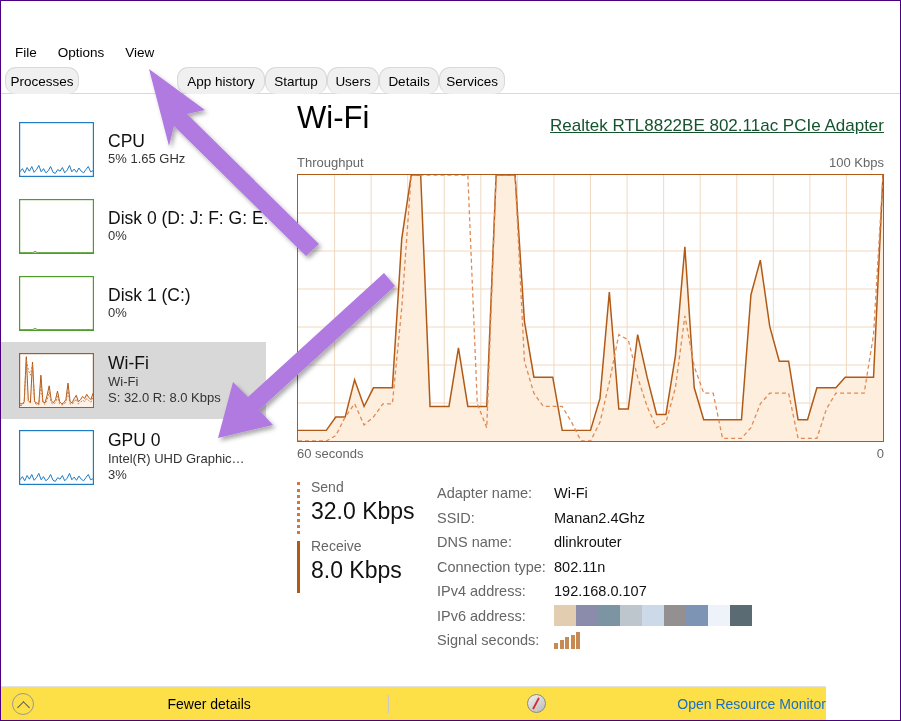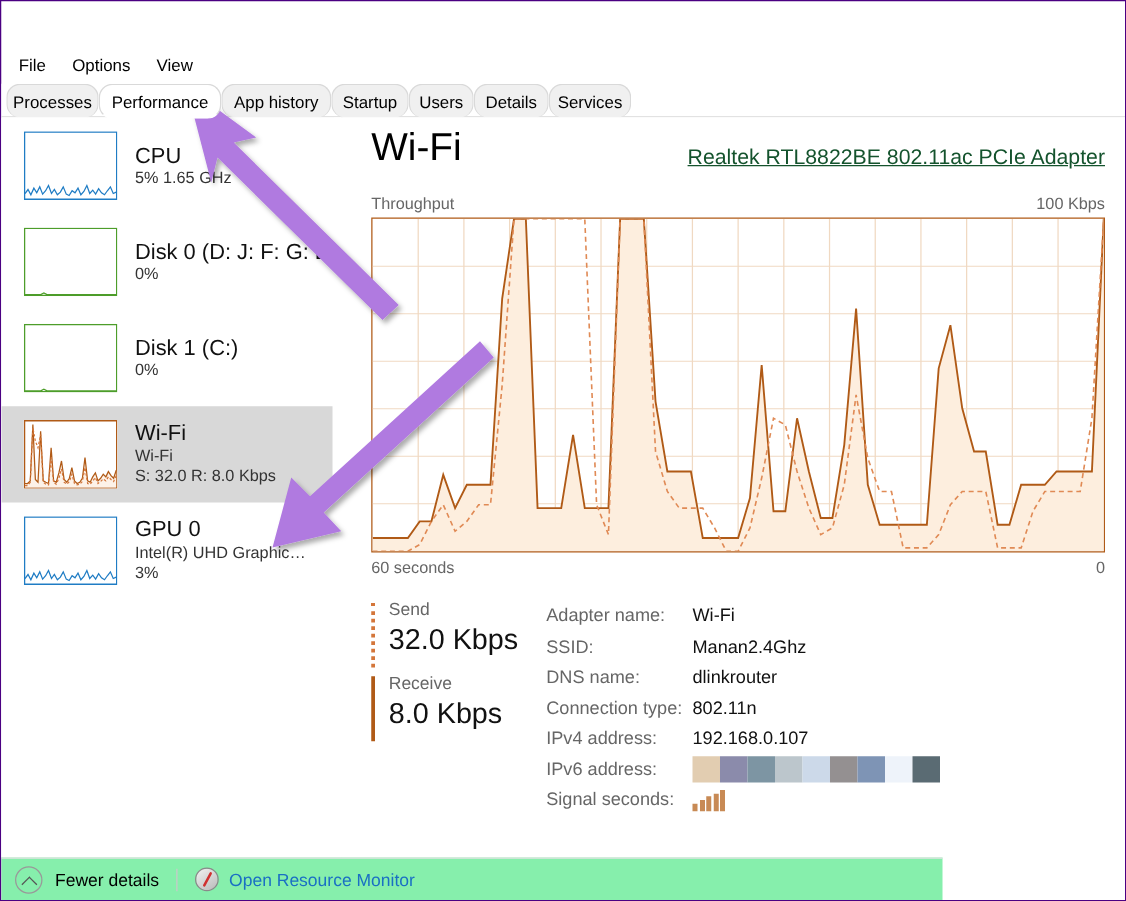--- a/index.html
+++ b/index.html
@@ -90,21 +90,21 @@
     z-index: 4;
   }
 
   
   #content {
     position: absolute; top: 93px; left: 0;
     width: 899px; height: 592px;
     background: #ffffff;
   }
   #sidebar {
-    position: absolute; top: 0; left: 0;
+    position: absolute; top: 17px; left: 0;
     width: 273px; height: 592px;
     background: #ffffff;
     border-right: 1px solid #e2e2e2;
     overflow: hidden;
   }
   .res-item {
     position: relative;
     height: 77px; width: 265px;
     display: flex; align-items: center;
     padding-left: 18px;
@@ -187,25 +187,26 @@
   .info-key { width: 117px; font-size: 14.5px; color: #666; flex: none; }
   .info-val { font-size: 14.5px; color: #111; display: flex; align-items: center; }
   #ipv6-blocks { display: flex; }
   #ipv6-blocks span { display:block; width: 22px; height: 21px; }
   #signal-bars { display: flex; align-items: flex-end; height: 17px; }
   #signal-bars i { display:block; width: 4px; margin-right: 1.5px; background: #c88a55; }
 
   
   #statusbar {
     position: absolute; bottom: 0; left: 0;
-    width: 753px; height: 34px;
-    background: #86efac;
+    width: 825px; height: 34px;
+    background: #fde047;
     border-top: 1px solid #e2e2e2;
     display: flex; align-items: center;
     padding-left: 11px;
+    justify-content: space-between;
   }
   #chev-circle {
     width: 22px; height: 22px; border-radius: 50%;
     border: 1.2px solid #999; flex: none;
     position: relative;
   }
   #chev-circle:before {
     content:""; position:absolute; left: 6px; top: 9px;
     width: 8px; height: 8px;
     border-left: 1.4px solid #555; border-top: 1.4px solid #555;
@@ -238,23 +239,20 @@
 
   <div id="menubar">
     <span class="menu-item">File</span>
     <span class="menu-item">Options</span>
     <span class="menu-item">View</span>
   </div>
 
   <div id="tabstrip">
       <div class="tab" style="left: 4px; width: 74px;">
         <span>Processes</span>
-      </div>
-      <div class="tab active" style="left: 78px; width: 98px;">
-        <span>Performance</span>
       </div>
       <div class="tab" style="left: 176px; width: 88px;">
         <span>App history</span>
       </div>
       <div class="tab" style="left: 264px; width: 62px;">
         <span>Startup</span>
       </div>
       <div class="tab" style="left: 326px; width: 52px;">
         <span>Users</span>
       </div>

